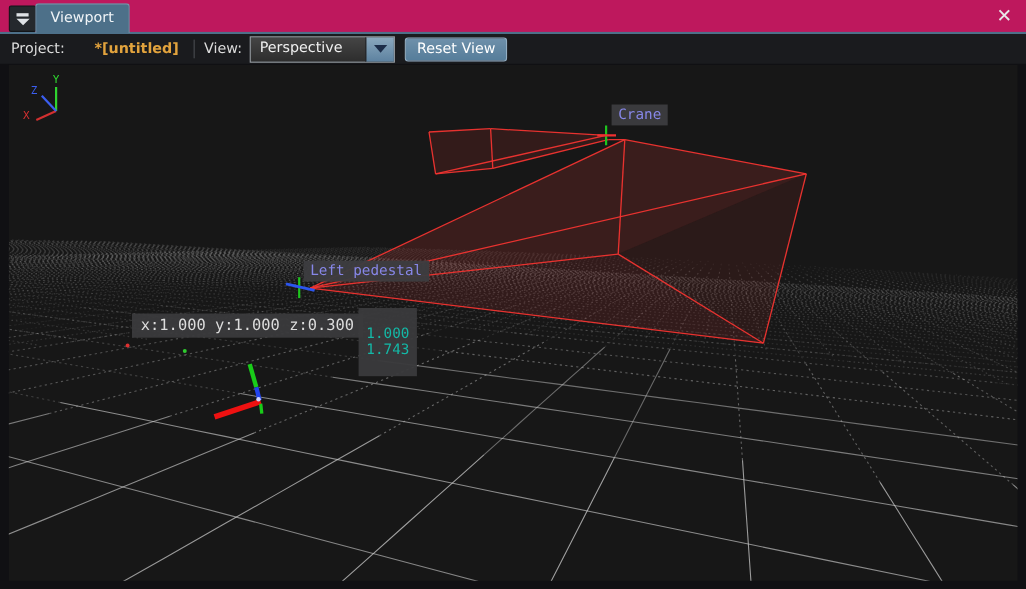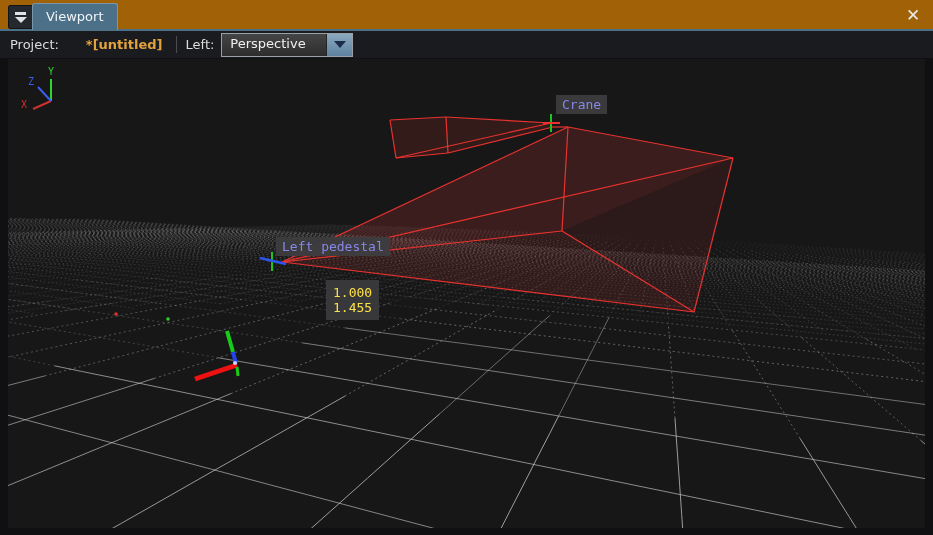--- a/index.html
+++ b/index.html
@@ -1,21 +1,21 @@
 <!DOCTYPE html>
 <html><head>
 <meta charset="utf-8">
 <style>
   html,body{margin:0;padding:0;background:#101013;}
   body{width:933px;height:535px;position:relative;overflow:hidden;
        font-family:"DejaVu Sans","Liberation Sans",sans-serif;-webkit-font-smoothing:antialiased;}
 
   
   .titlebar{position:absolute;left:0;top:0;width:933px;height:29px;
-            background:#a16207;border-bottom:2px solid #4d7089;}
+            background:#be185d;border-bottom:2px solid #4d7089;}
   .collapse-btn{position:absolute;left:8px;top:5px;width:23px;height:22px;
             background:#25292d;border:1px solid #121418;border-radius:2px;
             display:flex;flex-direction:column;align-items:center;justify-content:center;cursor:pointer;}
   .collapse-btn .bar{width:11px;height:3px;background:#dfe3e6;margin-bottom:2px;}
   .collapse-btn .tri{width:0;height:0;border-left:6px solid transparent;border-right:6px solid transparent;
             border-top:6px solid #dfe3e6;}
   .tab{position:absolute;left:32px;top:3px;height:26px;background:#4d7089;
        border:1px solid #7897ab;border-bottom:none;border-radius:3px 3px 0 0;
        color:#f0f4f7;font-size:13px;line-height:25px;padding:0 13px;cursor:pointer;}
   .close-btn{position:absolute;right:9px;top:4px;width:22px;height:22px;color:#e8e8e8;
@@ -41,47 +41,48 @@
 
   
   .viewport{position:absolute;left:8px;top:59px;width:917px;height:469px;background:#171717;}
   .viewport svg{position:absolute;left:0;top:0;}
   .vp-label{position:absolute;background:rgba(60,60,63,0.96);color:#8787e8;
             font-family:"DejaVu Sans Mono","Liberation Mono",monospace;font-size:13px;
             padding:2px 6px;white-space:pre;z-index:6;}
   .coord-label{position:absolute;background:rgba(58,58,60,0.96);color:#dcdcdc;
             font-family:"DejaVu Sans Mono","Liberation Mono",monospace;font-size:14px;
             padding:3px 8px;white-space:pre;z-index:5;}
-  .stack-label{position:absolute;background:rgba(58,58,60,0.96);color:#fde047;
+  .stack-label{position:absolute;background:rgba(58,58,60,0.96);color:#14b8a6;
             font-family:"DejaVu Sans Mono","Liberation Mono",monospace;font-size:13px;
-            line-height:15px;padding:5px 7px;z-index:4;}
+            line-height:15px;padding:16px 7px;z-index:4;}
 </style>
 </head>
 <body>
 
 <div class="titlebar">
   <div class="collapse-btn">
     <span class="bar"></span>
     <span class="tri"></span>
   </div>
   <div class="tab">Viewport</div>
   <div class="close-btn">✕</div>
 </div>
 
 <div class="toolbar">
   <span class="tb-label first">Project:</span>
   <span class="project-value">*[untitled]</span>
   <span class="tb-sep"></span>
-  <span class="tb-label">Left:</span>
+  <span class="tb-label">View:</span>
   <div class="select">
     <span class="select-value">Perspective</span>
     <span class="select-arrow">
       <span class="tri"></span>
     </span>
   </div>
+  <button class="reset-btn">Reset View</button>
 </div>
 
 <div class="viewport">
   <svg width="917" height="469">
       <polyline points="9479.9,1883.9 6331.0,1268.0 4838.0,975.9 3966.7,805.5" fill="none" stroke="#d2d2d2" stroke-width="1" stroke-opacity="0.075" stroke-dasharray="2 3"></polyline>
       <polyline points="3966.7,805.5 3395.6,693.8 2992.5,614.9 2692.7,556.3" fill="none" stroke="#d2d2d2" stroke-width="1" stroke-opacity="0.036" stroke-dasharray="2 3"></polyline>
       <polyline points="9292.2,1981.4 6064.6,1299.9 4592.7,989.1 3750.3,811.2 3204.6,696.0" fill="none" stroke="#d2d2d2" stroke-width="1" stroke-opacity="0.146" stroke-dasharray="2 3"></polyline>
       <polyline points="3204.6,696.0 2822.5,615.3 2539.8,555.7 2322.4,509.8 2149.9,473.3 2009.6,443.7" fill="none" stroke="#d2d2d2" stroke-width="1" stroke-opacity="0.077" stroke-dasharray="2 3"></polyline>
       <polyline points="9073.8,2094.7 5771.8,1335.0 4330.0,1003.3 3521.9,817.3 3005.0,698.4 2645.9,615.8" fill="none" stroke="#d2d2d2" stroke-width="1" stroke-opacity="0.205" stroke-dasharray="2 3"></polyline>
       <polyline points="2645.9,615.8 2381.9,555.1 2179.7,508.5 2019.8,471.8 1890.3,442.0 1783.1,417.3 1693.1,396.6" fill="none" stroke="#d2d2d2" stroke-width="1" stroke-opacity="0.131" stroke-dasharray="2 3"></polyline>
@@ -832,17 +833,18 @@
       <line x1="43" y1="42" x2="25" y2="50" stroke="#d23030" stroke-width="2"></line>
       <text x="16" y="49" fill="#d23030" font-size="10" text-anchor="middle" font-family="DejaVu Sans Mono, Liberation Mono, monospace">X</text>
       <line x1="43" y1="42" x2="43" y2="20" stroke="#2fd42f" stroke-width="2"></line>
       <text x="43" y="16" fill="#2fd42f" font-size="10" text-anchor="middle" font-family="DejaVu Sans Mono, Liberation Mono, monospace">Y</text>
       <line x1="43" y1="42" x2="30" y2="28" stroke="#3b5ef0" stroke-width="2"></line>
       <text x="23" y="26" fill="#3b5ef0" font-size="10" text-anchor="middle" font-family="DejaVu Sans Mono, Liberation Mono, monospace">Z</text>
     </svg>
 
   <div class="vp-label" style="left: 548px; top: 36px;">Crane</div>
   <div class="vp-label" style="left: 268px; top: 178px; text-align: center;">Left pedestal</div>
+  <div class="coord-label" style="left: 112px; top: 226px;">x:1.000 y:1.000 z:0.300</div>
   <div class="stack-label" style="left: 318px; top: 221px;">
     <div>1.000</div>
-    <div>1.455</div>
+    <div>1.743</div>
   </div>
 </div>
 
 </body></html>

